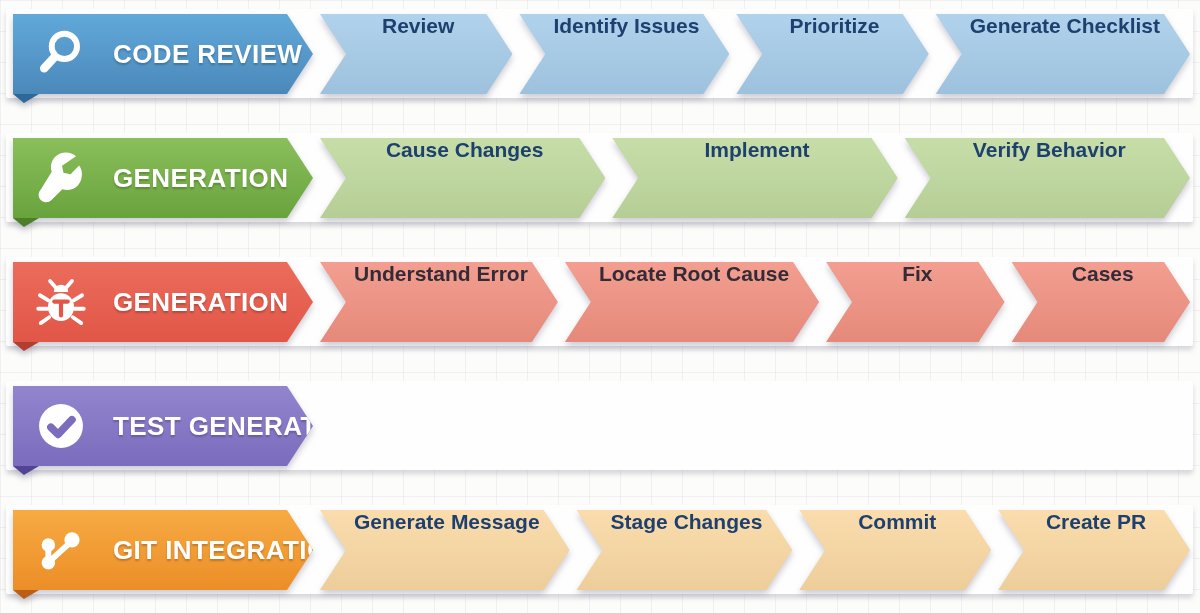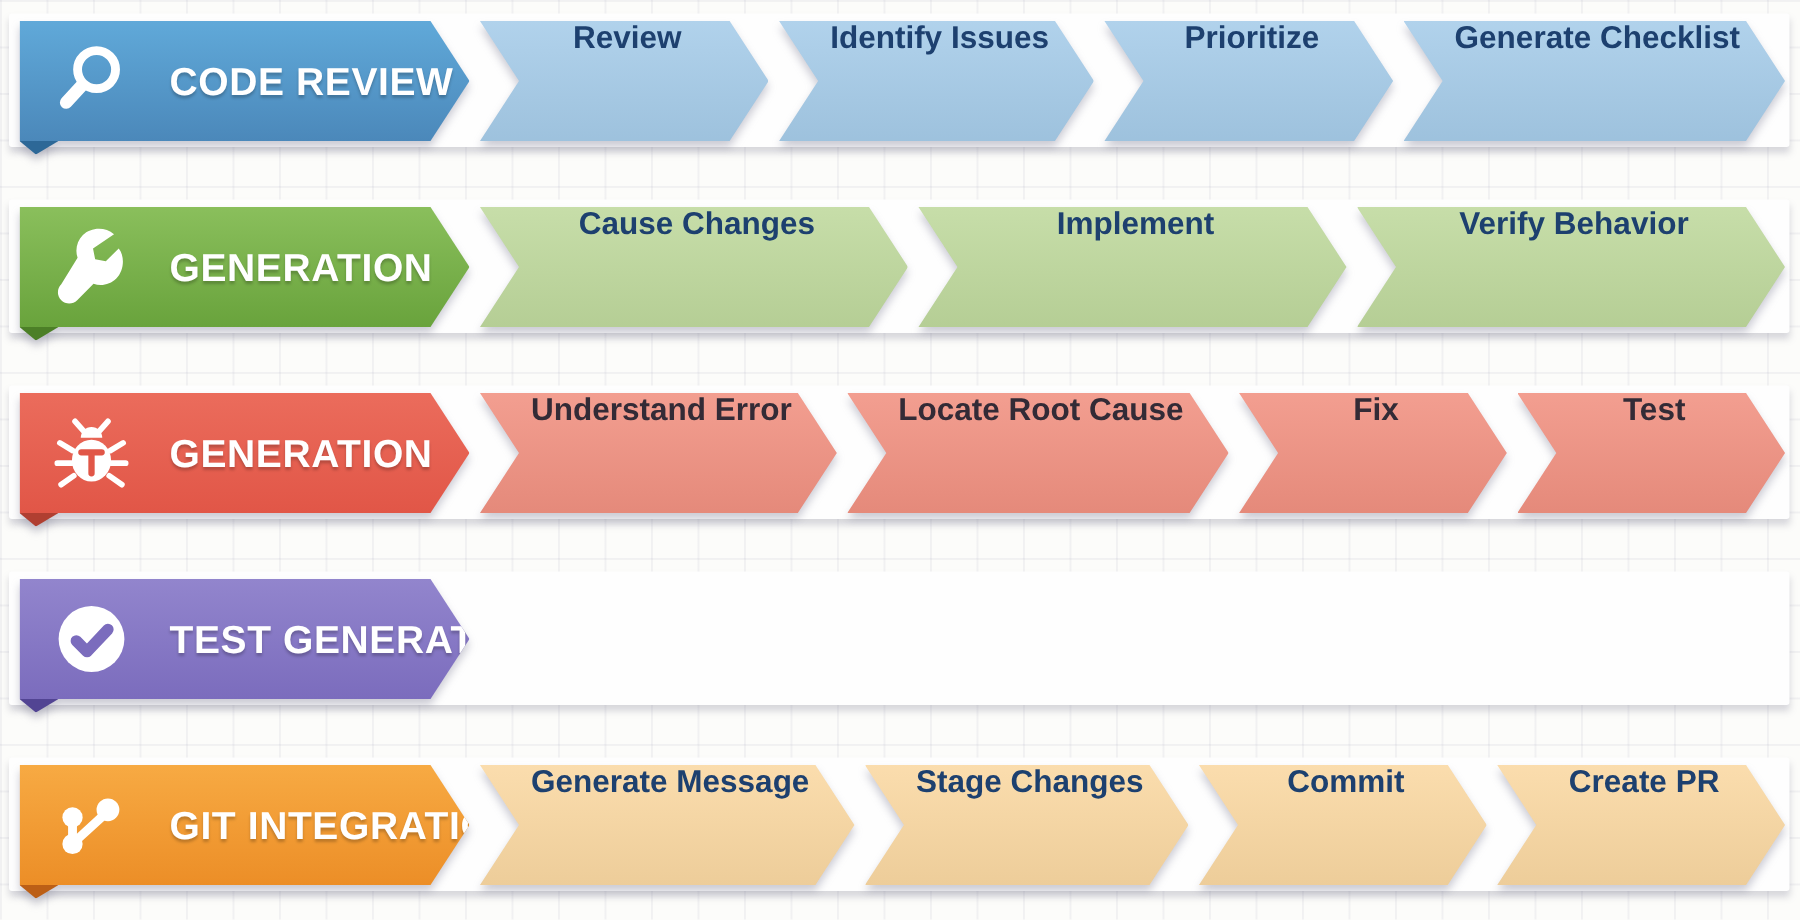--- a/index.html
+++ b/index.html
@@ -135,21 +135,21 @@
           <div class="step">
             <span class="step-label">Understand Error</span>
           </div>
           <div class="step">
             <span class="step-label">Locate Root Cause</span>
           </div>
           <div class="step">
             <span class="step-label">Fix</span>
           </div>
           <div class="step">
-            <span class="step-label">Test</span>
+            <span class="step-label">Cases</span>
           </div>
         </div>
     </div>
   </div>
 
   <div class="row" style="--hdr-top: #9285cd; --hdr-bot: #7b6cbd; --fold: #524493; --step-bg: #c7bae5; --step-text: #273366;">
     <div class="band">
       <div class="hdr">
         <span class="icon">
             <svg viewBox="0 0 64 64" xmlns="http://www.w3.org/2000/svg">

